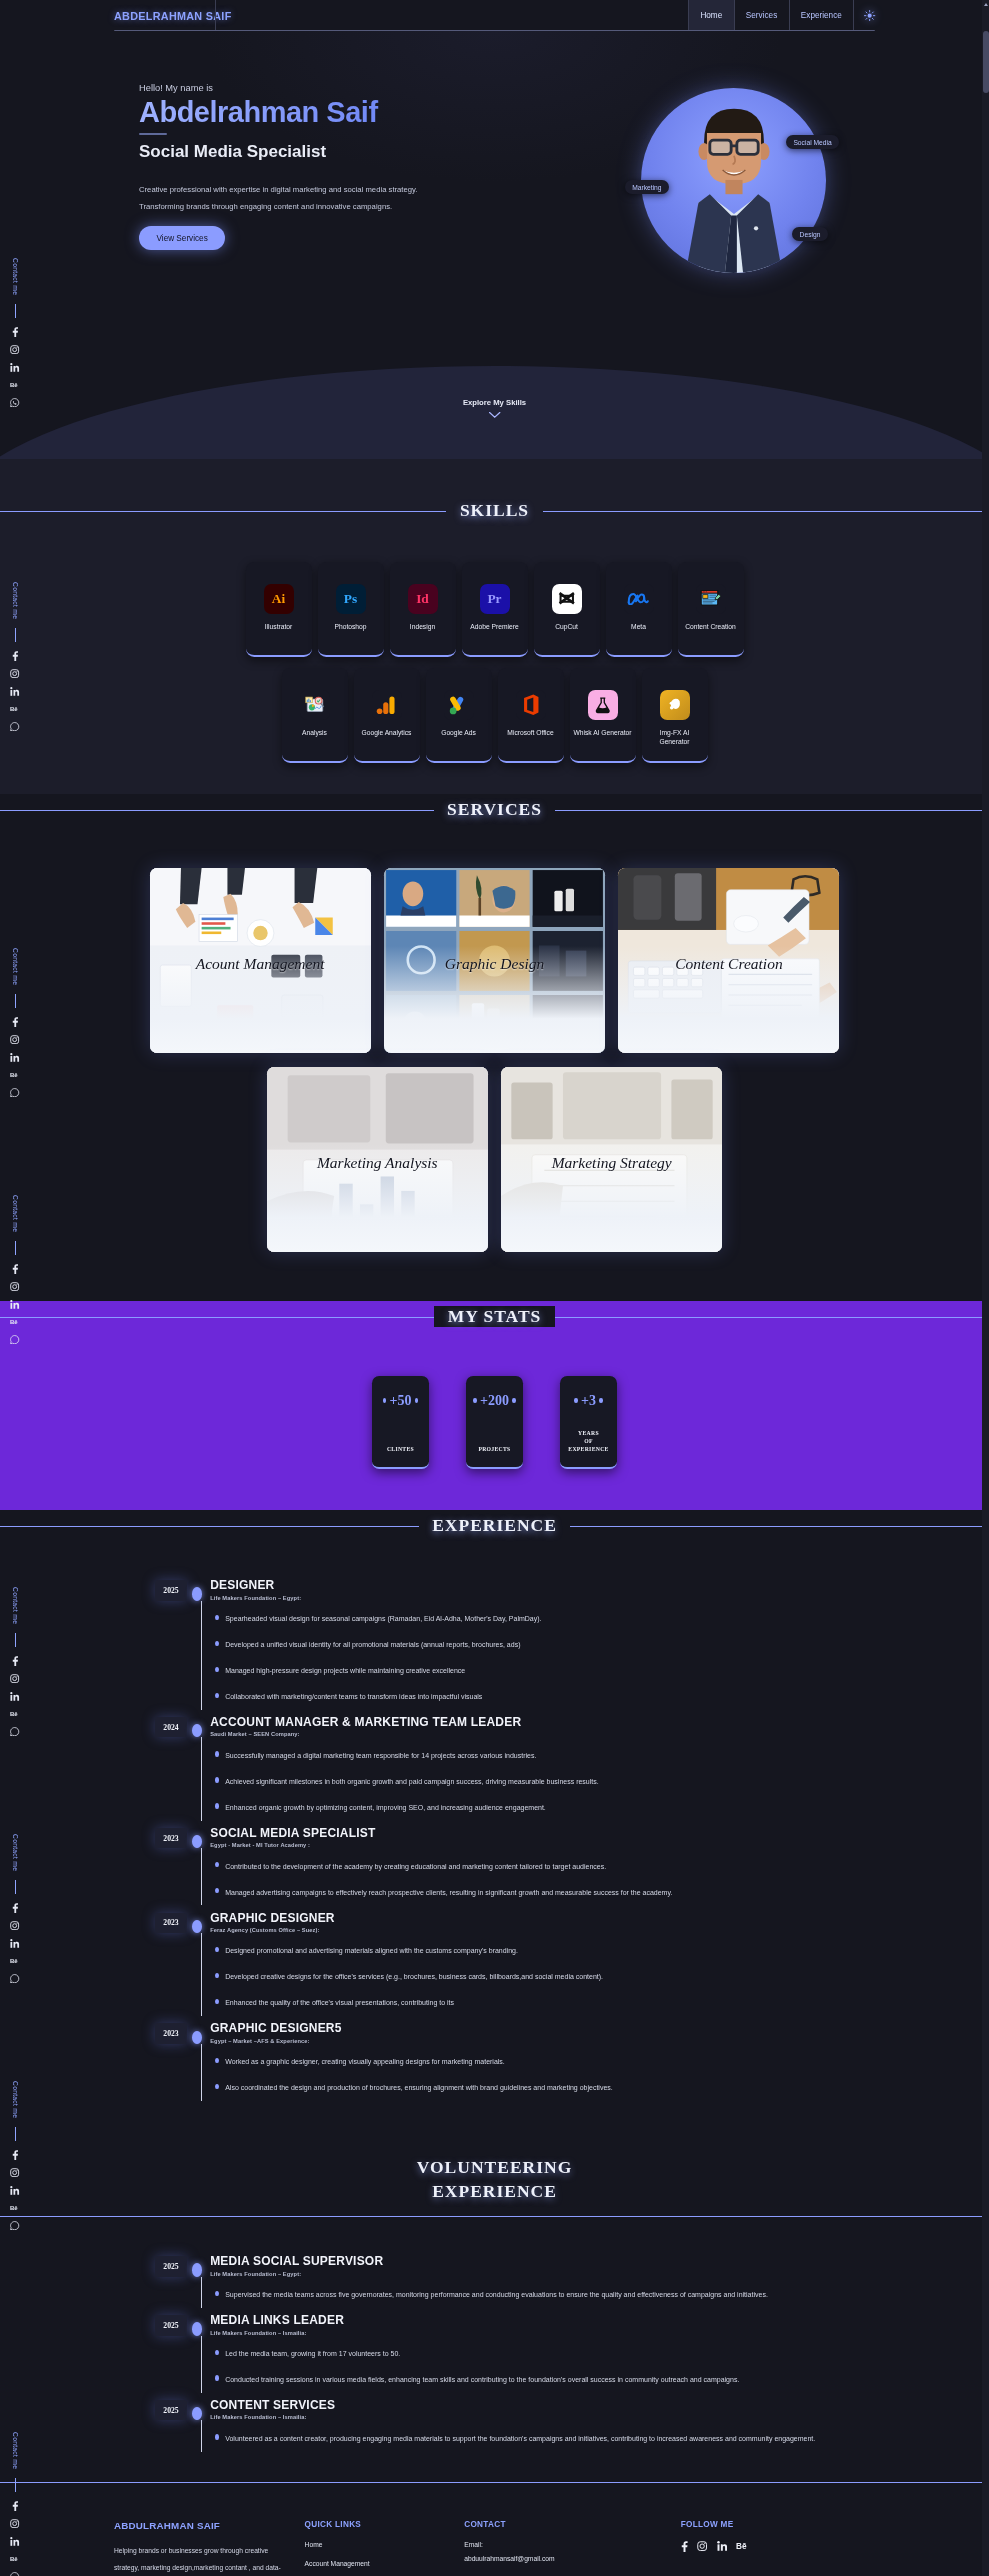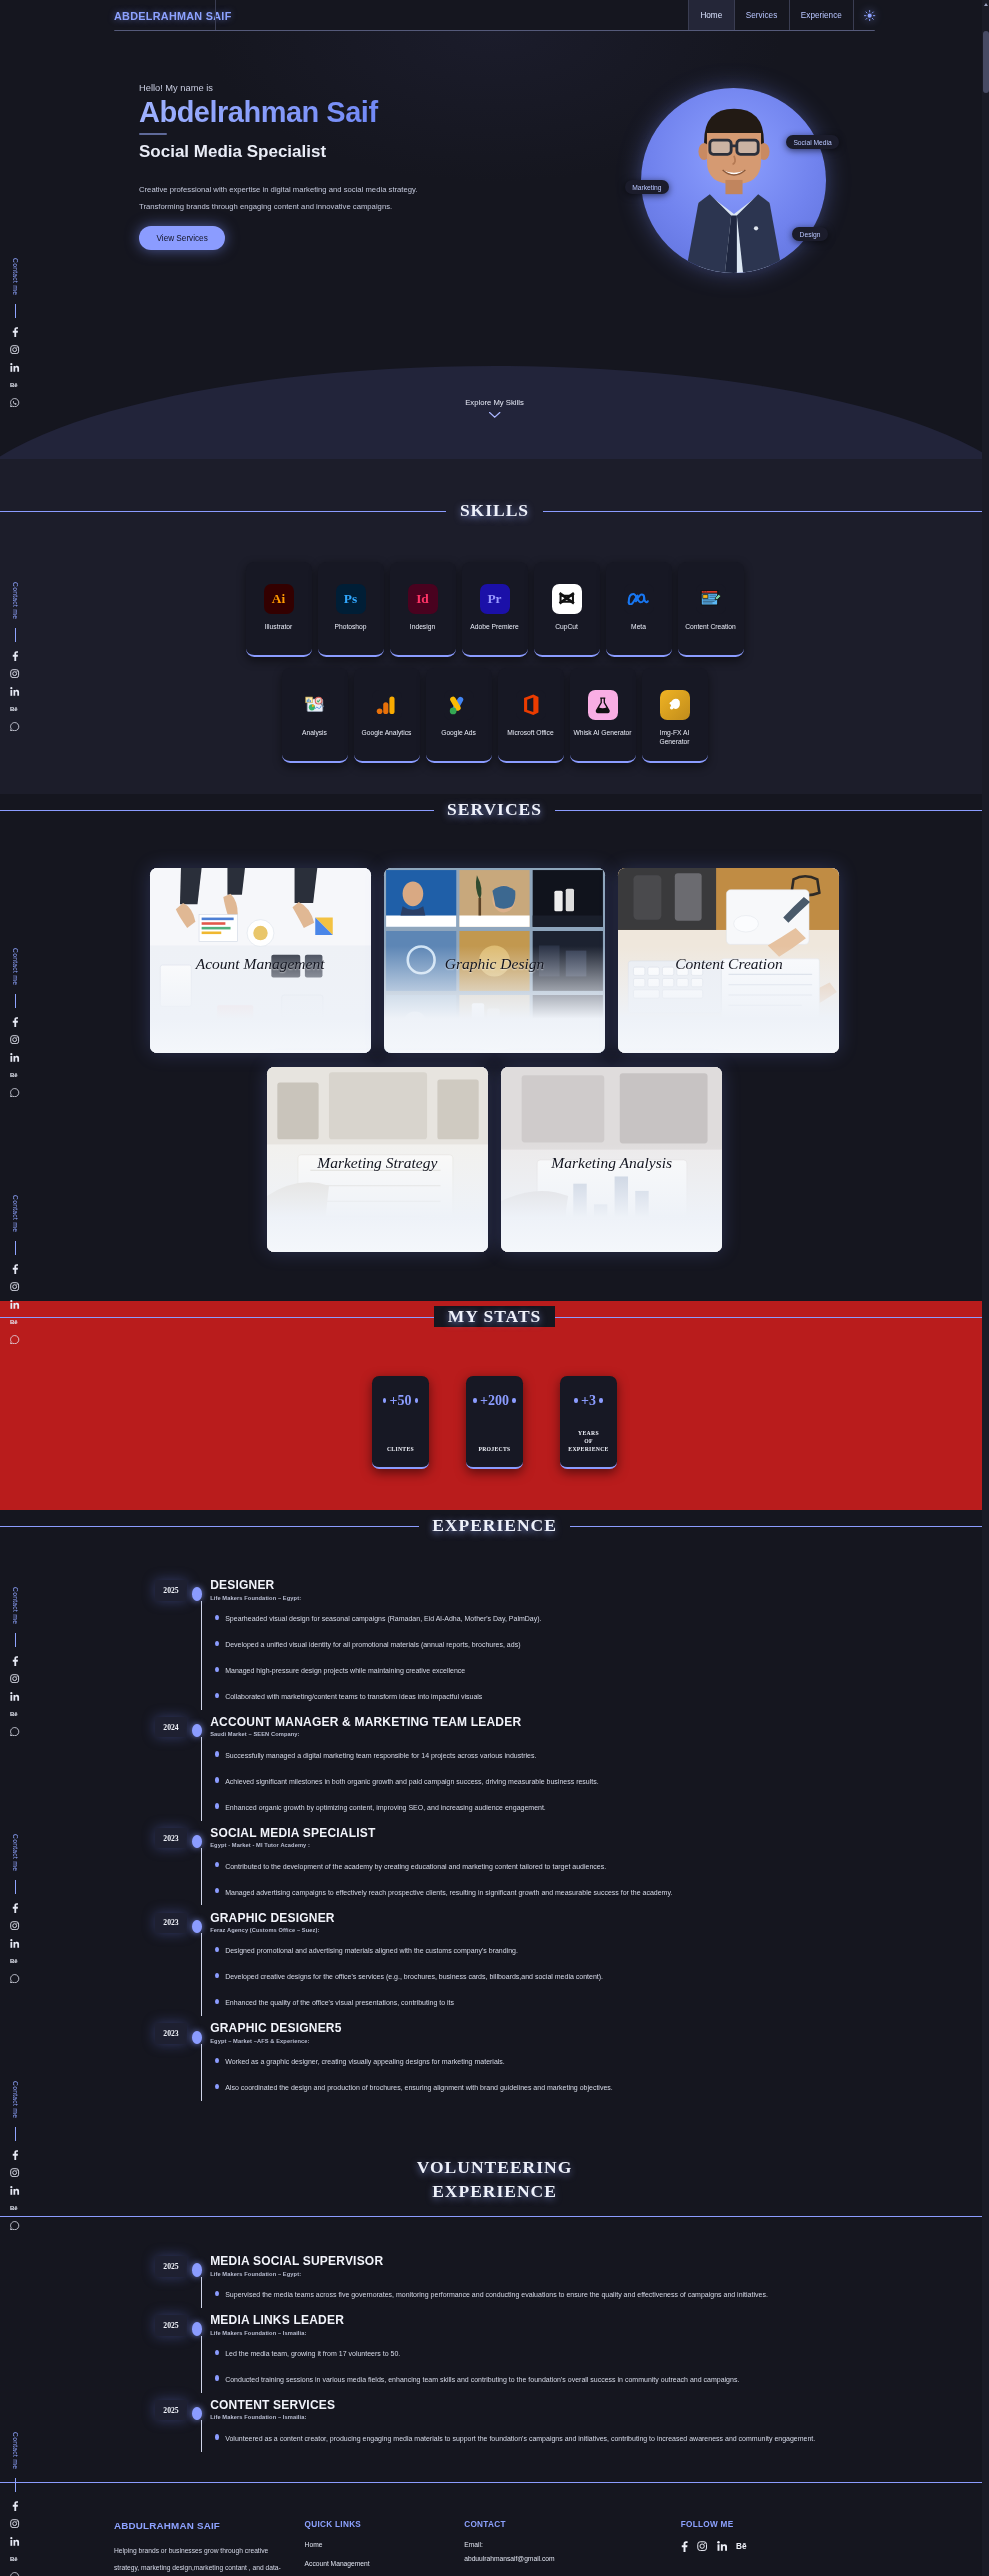--- a/index.html
+++ b/index.html
@@ -65,21 +65,21 @@
   .hero-role{font-size:17px;font-weight:bold;color:#e9ecf6;margin-bottom:19.6px;}
   .hero-desc{font-size:7.7px;line-height:2.2;color:#c4c9dc;max-width:361px;}
   .btn-primary{
     margin-top:11px;display:inline-block;padding:7.2px 17.5px;border-radius:13.4px;
     background:#8b9cff;color:#121425;font-size:8.2px;font-weight:500;border:none;
     box-shadow:0 0 13.4px rgba(125,145,255,.55);cursor:pointer;
   }
   .explore{
     position:absolute;left:0;right:0;bottom:40px;text-align:center;z-index:3;
   }
-  .explore-label{font-size:7.7px;color:#e6e9f5;font-weight:400;}
+  .explore-label{font-size:7.7px;color:#e6e9f5;font-weight:700;}
   .chev{display:block;margin:4.1px auto 0;}
   .hero-right{flex:1;display:flex;justify-content:center;padding-top:5.2px;}
   .avatar-wrap{position:relative;width:185px;height:185px;}
   .avatar-glow{
     position:absolute;inset:-11.3px;border-radius:50%;
     background:radial-gradient(circle,rgba(140,160,255,.28) 0%,rgba(140,160,255,0) 68%);
   }
   .avatar{
     position:absolute;inset:0;border-radius:50%;overflow:hidden;
     background:radial-gradient(circle at 50% 38%, #8da0ff 0%, #7183ee 55%, #5d6fd8 100%);
@@ -141,21 +141,21 @@
   .svc-img{position:absolute;inset:0;}
   .svc-fade{position:absolute;left:0;right:0;bottom:0;height:58%;
     background:linear-gradient(180deg,rgba(232,238,246,0) 0%,#eef2f8 68%,#f4f7fb 100%);}
   .svc-title{
     position:absolute;left:0;right:0;top:52%;transform:translateY(-50%);
     text-align:center;font-family:Liberation Serif, serif;font-style:italic;
     font-size:15.5px;color:#12141f;text-shadow:0 0.5px 1.5px rgba(255,255,255,.6);
   }
 
   
-  .stats{background:#b91c1c;padding:0 0 41px;}
+  .stats{background:#6d28d9;padding:0 0 41px;}
   .stats-grid{display:flex;justify-content:center;gap:37px;padding-top:44px;}
   .stat{
     width:57px;height:93px;border-radius:7.2px;background:#171824;border-bottom:2.1px solid #8b9cff;
     display:flex;flex-direction:column;align-items:center;justify-content:space-between;
     padding:16.5px 4.1px 13.4px;box-shadow:0 3.1px 10.3px rgba(0,0,0,.5);
   }
   .stat-num{font-size:14px;font-weight:bold;color:#8b9cff;display:flex;align-items:center;gap:3.1px;
     font-family:"Liberation Serif",serif;}
   .dot{width:3.6px;height:4.6px;background:#8b9cff;border-radius:50%;}
   .stat-label{font-size:5.7px;font-weight:bold;letter-spacing:0.3px;color:#f0f2fa;text-align:center;
@@ -634,55 +634,55 @@
               <line x1="222" y1="344" x2="320" y2="344"></line>
             </g>
         </svg>
         <div class="svc-fade"></div>
         <div class="svc-title">Content Creation</div>
       </div>
     </div>
     <div class="svc-row">
       <div class="svc-card">
         <svg class="svc-img" viewBox="0 0 428 360" preserveAspectRatio="xMidYMid slice">
+          <rect width="428" height="360" fill="#eceaea"></rect>
+          <rect x="0" y="0" width="428" height="160" fill="#dfdcdc"></rect>
+          <rect x="40" y="16" width="160" height="130" rx="6" fill="#cfcbcb"></rect>
+          <rect x="230" y="12" width="170" height="136" rx="6" fill="#c7c3c3"></rect>
+          <rect x="70" y="180" width="290" height="150" rx="6" fill="#fafafa" stroke="#ddd9d9"></rect>
+          <g fill="#b9c4d6">
+              <rect x="100" y="250" width="26" height="58"></rect>
+              <rect x="140" y="226" width="26" height="82"></rect>
+              <rect x="180" y="266" width="26" height="42"></rect>
+              <rect x="220" y="212" width="26" height="96"></rect>
+              <rect x="260" y="240" width="26" height="68"></rect>
+            </g>
+          <path d="M0 260 q70-34 130-10 l-18 120h-112z" fill="#d5d1d1"></path>
+        </svg>
+        <div class="svc-fade"></div>
+        <div class="svc-title">Marketing Analysis</div>
+      </div>
+      <div class="svc-card">
+        <svg class="svc-img" viewBox="0 0 428 360" preserveAspectRatio="xMidYMid slice">
           <rect width="428" height="360" fill="#f2f1ee"></rect>
           <rect x="0" y="0" width="428" height="150" fill="#e7e4df"></rect>
           <rect x="120" y="10" width="190" height="130" rx="6" fill="#d8d4cd"></rect>
           <rect x="20" y="30" width="80" height="110" rx="5" fill="#c9c4bb"></rect>
           <rect x="330" y="24" width="80" height="116" rx="5" fill="#cfcac1"></rect>
           <rect x="60" y="170" width="300" height="160" rx="6" fill="#fbfaf8" stroke="#e0dcd4"></rect>
           <g stroke="#d9d5cd" stroke-width="2">
               <line x1="84" y1="200" x2="336" y2="200"></line>
               <line x1="84" y1="230" x2="336" y2="230"></line>
               <line x1="84" y1="260" x2="336" y2="260"></line>
               <line x1="84" y1="290" x2="300" y2="290"></line>
             </g>
           <path d="M0 250 q60-40 120-20 l-14 130 h-106z" fill="#ded9d0"></path>
         </svg>
         <div class="svc-fade"></div>
         <div class="svc-title">Marketing Strategy</div>
-      </div>
-      <div class="svc-card">
-        <svg class="svc-img" viewBox="0 0 428 360" preserveAspectRatio="xMidYMid slice">
-          <rect width="428" height="360" fill="#eceaea"></rect>
-          <rect x="0" y="0" width="428" height="160" fill="#dfdcdc"></rect>
-          <rect x="40" y="16" width="160" height="130" rx="6" fill="#cfcbcb"></rect>
-          <rect x="230" y="12" width="170" height="136" rx="6" fill="#c7c3c3"></rect>
-          <rect x="70" y="180" width="290" height="150" rx="6" fill="#fafafa" stroke="#ddd9d9"></rect>
-          <g fill="#b9c4d6">
-              <rect x="100" y="250" width="26" height="58"></rect>
-              <rect x="140" y="226" width="26" height="82"></rect>
-              <rect x="180" y="266" width="26" height="42"></rect>
-              <rect x="220" y="212" width="26" height="96"></rect>
-              <rect x="260" y="240" width="26" height="68"></rect>
-            </g>
-          <path d="M0 260 q70-34 130-10 l-18 120h-112z" fill="#d5d1d1"></path>
-        </svg>
-        <div class="svc-fade"></div>
-        <div class="svc-title">Marketing Analysis</div>
       </div>
     </div>
   </div>
   <div class="rail" style="top:948px;">
     <div class="rail-text">Contact me</div>
     <div class="rail-line"></div>
     <div class="rail-ic">
         <svg width="6.7" height="10.3" viewBox="0 0 12 20">
           <path d="M7.6 20v-9h3l.5-3.5h-3.5V5.3c0-1 .3-1.7 1.8-1.7h1.9V.5C10.9.4 9.8.3 8.5.3 5.9.3 4.1 1.9 4.1 4.9V7.5H1v3.5h3.1V20z" fill="#e7eaf5"></path>
         </svg>

